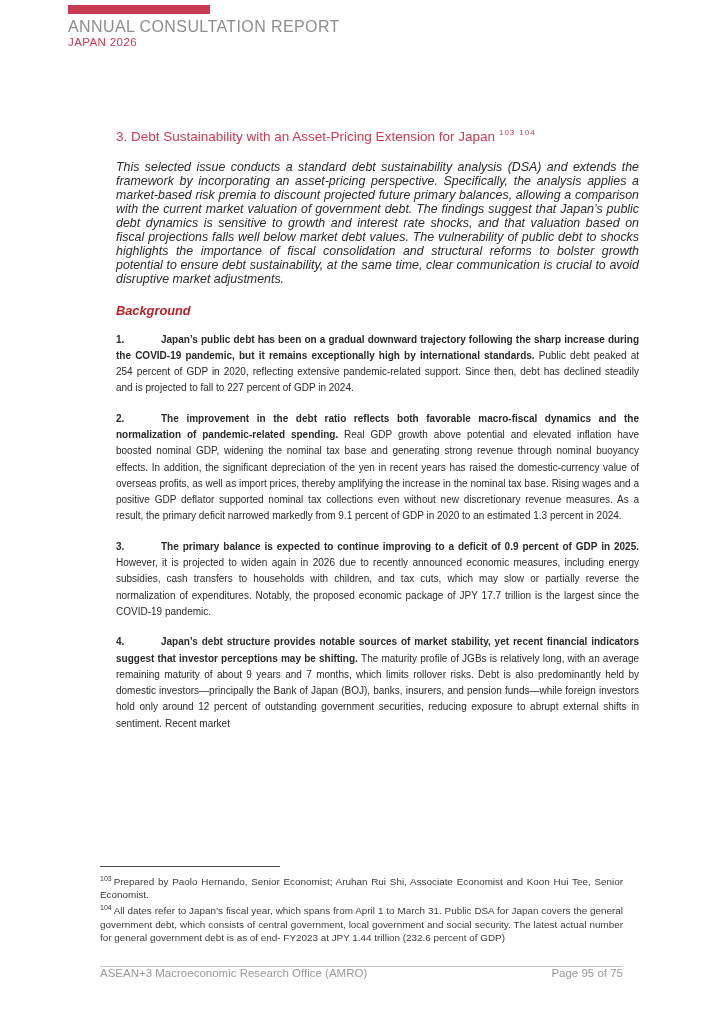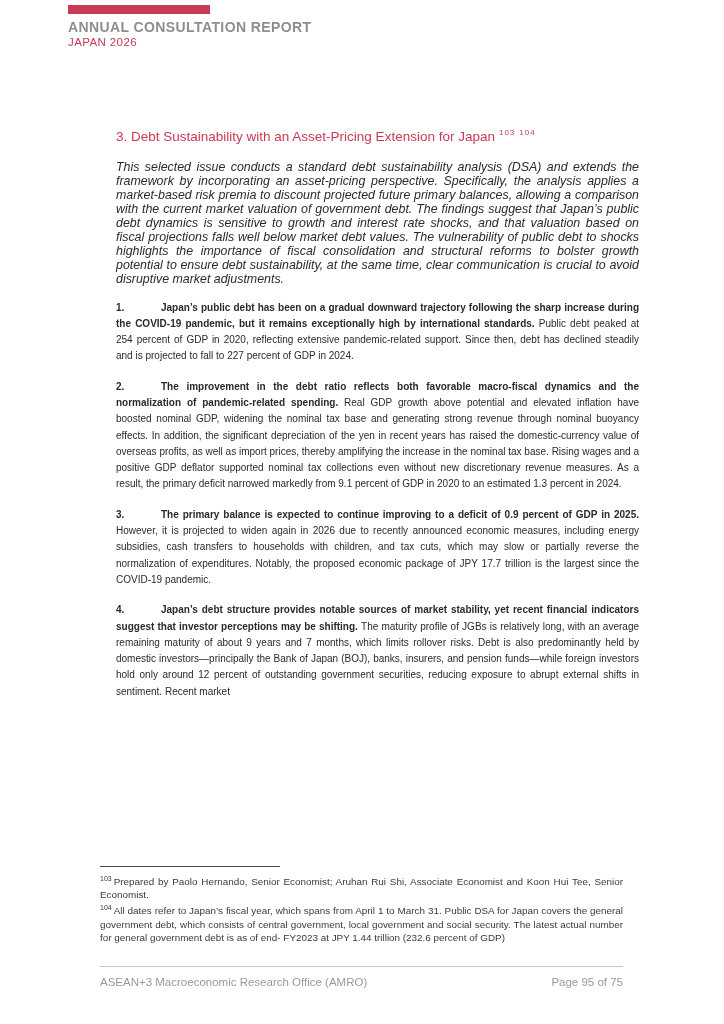--- a/index.html
+++ b/index.html
@@ -20,22 +20,22 @@
     color:var(--body-ink);
   }
   
   .top-bar{
     position:absolute;left:68px;top:5px;
     width:142px;height:9px;
     background:var(--accent-red);
   }
   .page-header{position:absolute;left:68px;top:20px;}
   .report-line{
-    font-size:14px;color:var(--header-gray);
-    letter-spacing:0.4px;line-height:14px;font-weight:bold;
+    font-size:16px;color:var(--header-gray);
+    letter-spacing:0.4px;line-height:14px;
   }
   .country-line{
     font-size:11.5px;color:var(--accent-red);
     letter-spacing:0.4px;line-height:14px;margin-top:1px;
   }
   
   .content{position:absolute;left:116px;top:124px;width:523px;}
   .section-title{
     font-size:13.5px;font-weight:normal;
     color:var(--accent-red);line-height:17px;
@@ -65,21 +65,20 @@
   .fn-rule{width:180px;border-top:1.2px solid #4A4A4A;margin-bottom:5px;}
   .fn{
     font-size:9.9px;line-height:13px;
     text-align:justify;color:#3A3A3A;
   }
   .fn sup{font-size:7px;margin-right:2px;}
   
   .page-footer{
     position:absolute;left:100px;top:966px;width:523px;
     border-top:1px solid #C4C6C8;
-    padding-top:9px;
     display:flex;justify-content:space-between;align-items:baseline;
     font-size:11.5px;color:var(--footer-gray);
   }
 </style>
 </head>
 <body>
 
 <div class="page">
 
   <div class="top-bar"></div>
@@ -87,20 +86,21 @@
   <div class="page-header">
     <div class="report-line">ANNUAL CONSULTATION REPORT</div>
     <div class="country-line">JAPAN 2026</div>
   </div>
 
   <div class="content">
     <h1 class="section-title"><span>3. Debt Sustainability with an Asset-Pricing Extension for Japan</span><span id="title-refs"><sup>103</sup><sup>104</sup></span></h1>
 
     <p class="abstract">This selected issue conducts a standard debt sustainability analysis (DSA) and extends the framework by incorporating an asset-pricing perspective. Specifically, the analysis applies a market-based risk premia to discount projected future primary balances, allowing a comparison with the current market valuation of government debt. The findings suggest that Japan’s public debt dynamics is sensitive to growth and interest rate shocks, and that valuation based on fiscal projections falls well below market debt values. The vulnerability of public debt to shocks highlights the importance of fiscal consolidation and structural reforms to bolster growth potential to ensure debt sustainability, at the same time, clear communication is crucial to avoid disruptive market adjustments.</p>
 
+    <h2 class="background-heading">Background</h2>
 
     <div id="paragraphs">
         <p class="para"><span class="num">1.</span><span class="lead">Japan’s public debt has been on a gradual downward trajectory following the sharp increase during the COVID-19 pandemic, but it remains exceptionally high by international standards. </span><span>Public debt peaked at 254 percent of GDP in 2020, reflecting extensive pandemic-related support. Since then, debt has declined steadily and is projected to fall to 227 percent of GDP in 2024.</span></p>
         <p class="para"><span class="num">2.</span><span class="lead">The improvement in the debt ratio reflects both favorable macro-fiscal dynamics and the normalization of pandemic-related spending. </span><span>Real GDP growth above potential and elevated inflation have boosted nominal GDP, widening the nominal tax base and generating strong revenue through nominal buoyancy effects. In addition, the significant depreciation of the yen in recent years has raised the domestic-currency value of overseas profits, as well as import prices, thereby amplifying the increase in the nominal tax base. Rising wages and a positive GDP deflator supported nominal tax collections even without new discretionary revenue measures. As a result, the primary deficit narrowed markedly from 9.1 percent of GDP in 2020 to an estimated 1.3 percent in 2024.</span></p>
         <p class="para"><span class="num">3.</span><span class="lead">The primary balance is expected to continue improving to a deficit of 0.9 percent of GDP in 2025. </span><span>However, it is projected to widen again in 2026 due to recently announced economic measures, including energy subsidies, cash transfers to households with children, and tax cuts, which may slow or partially reverse the normalization of expenditures. Notably, the proposed economic package of JPY 17.7 trillion is the largest since the COVID-19 pandemic.</span></p>
         <p class="para"><span class="num">4.</span><span class="lead">Japan’s debt structure provides notable sources of market stability, yet recent financial indicators suggest that investor perceptions may be shifting. </span><span>The maturity profile of JGBs is relatively long, with an average remaining maturity of about 9 years and 7 months, which limits rollover risks. Debt is also predominantly held by domestic investors—principally the Bank of Japan (BOJ), banks, insurers, and pension funds—while foreign investors hold only around 12 percent of outstanding government securities, reducing exposure to abrupt external shifts in sentiment. Recent market</span></p>
       </div>
   </div>
 
   <div class="footnotes">

